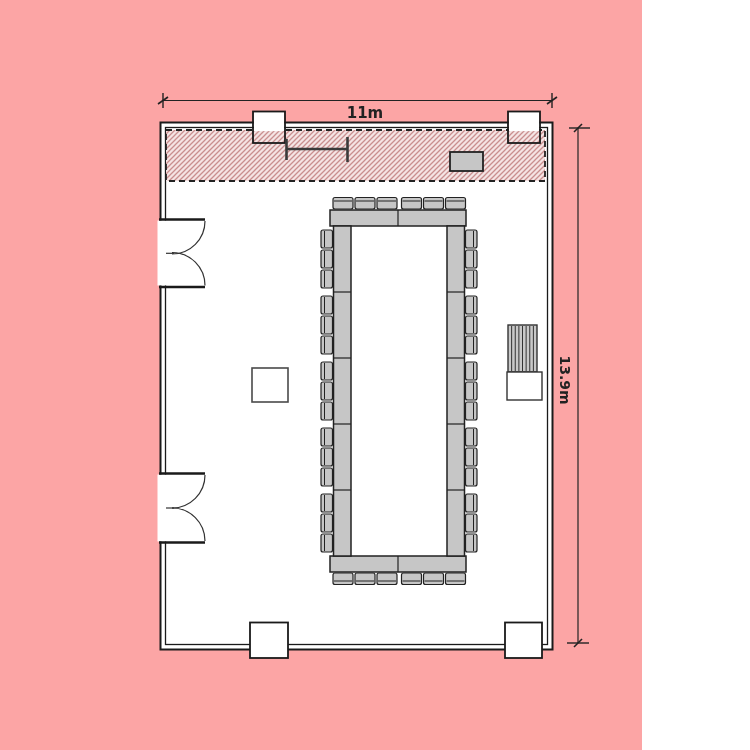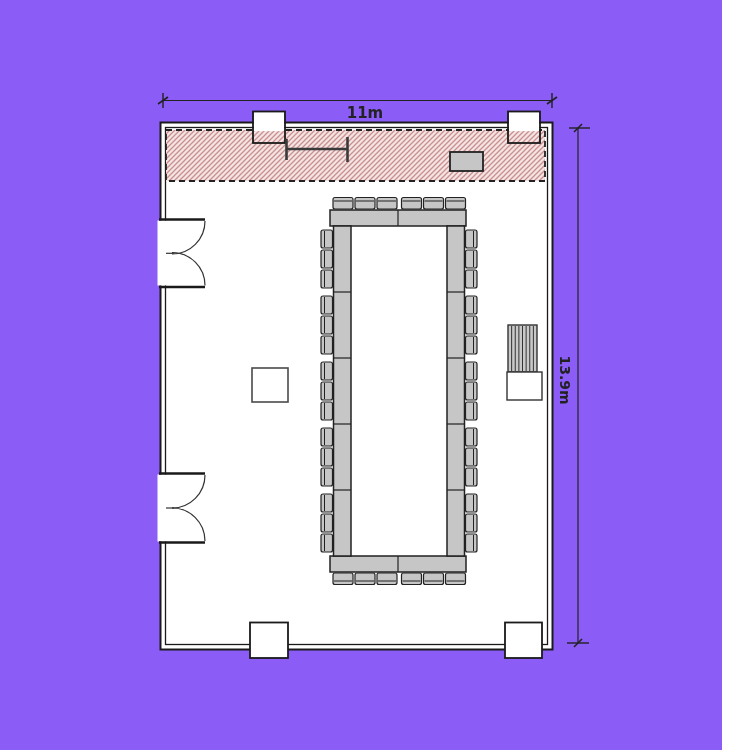--- a/index.html
+++ b/index.html
@@ -1,16 +1,16 @@
 <!DOCTYPE html>
 <html style="--wall-color: #1a1a1a; --hatch-fill: #f5e4e4; --hatch-line: #c98f8f; --hatch-border: #222222; --furniture-fill: #c6c6c6;"><head>
 <meta charset="utf-8">
 <style>
   html,body{margin:0;padding:0;background:#ffffff;}
-  .canvas-wrap{width:722px;height:750px;position:relative;background:#8b5cf6;overflow:hidden;
+  .canvas-wrap{width:642px;height:750px;position:relative;background:#fca5a5;overflow:hidden;
     font-family:"DejaVu Sans","Liberation Sans",sans-serif;}
   svg{display:block;}
   
   .wall-outer{fill:#ffffff;stroke:var(--wall-color,#1a1a1a);stroke-width:2;}
   .wall-inner{fill:none;stroke:var(--wall-color,#1a1a1a);stroke-width:1.3;}
   .hatch-zone{fill:url(#hatchPattern);stroke:var(--hatch-border,#222222);stroke-width:1.8;stroke-dasharray:6 4;}
   .hatch-line{stroke:var(--hatch-line,#c98f8f);stroke-width:1.3;}
   .pillar-fill{fill:#ffffff;}
   .pillar-outline{fill:none;stroke:var(--wall-color,#1a1a1a);stroke-width:1.8;}
   .pillar-solid{fill:#ffffff;stroke:var(--wall-color,#1a1a1a);stroke-width:1.8;}

